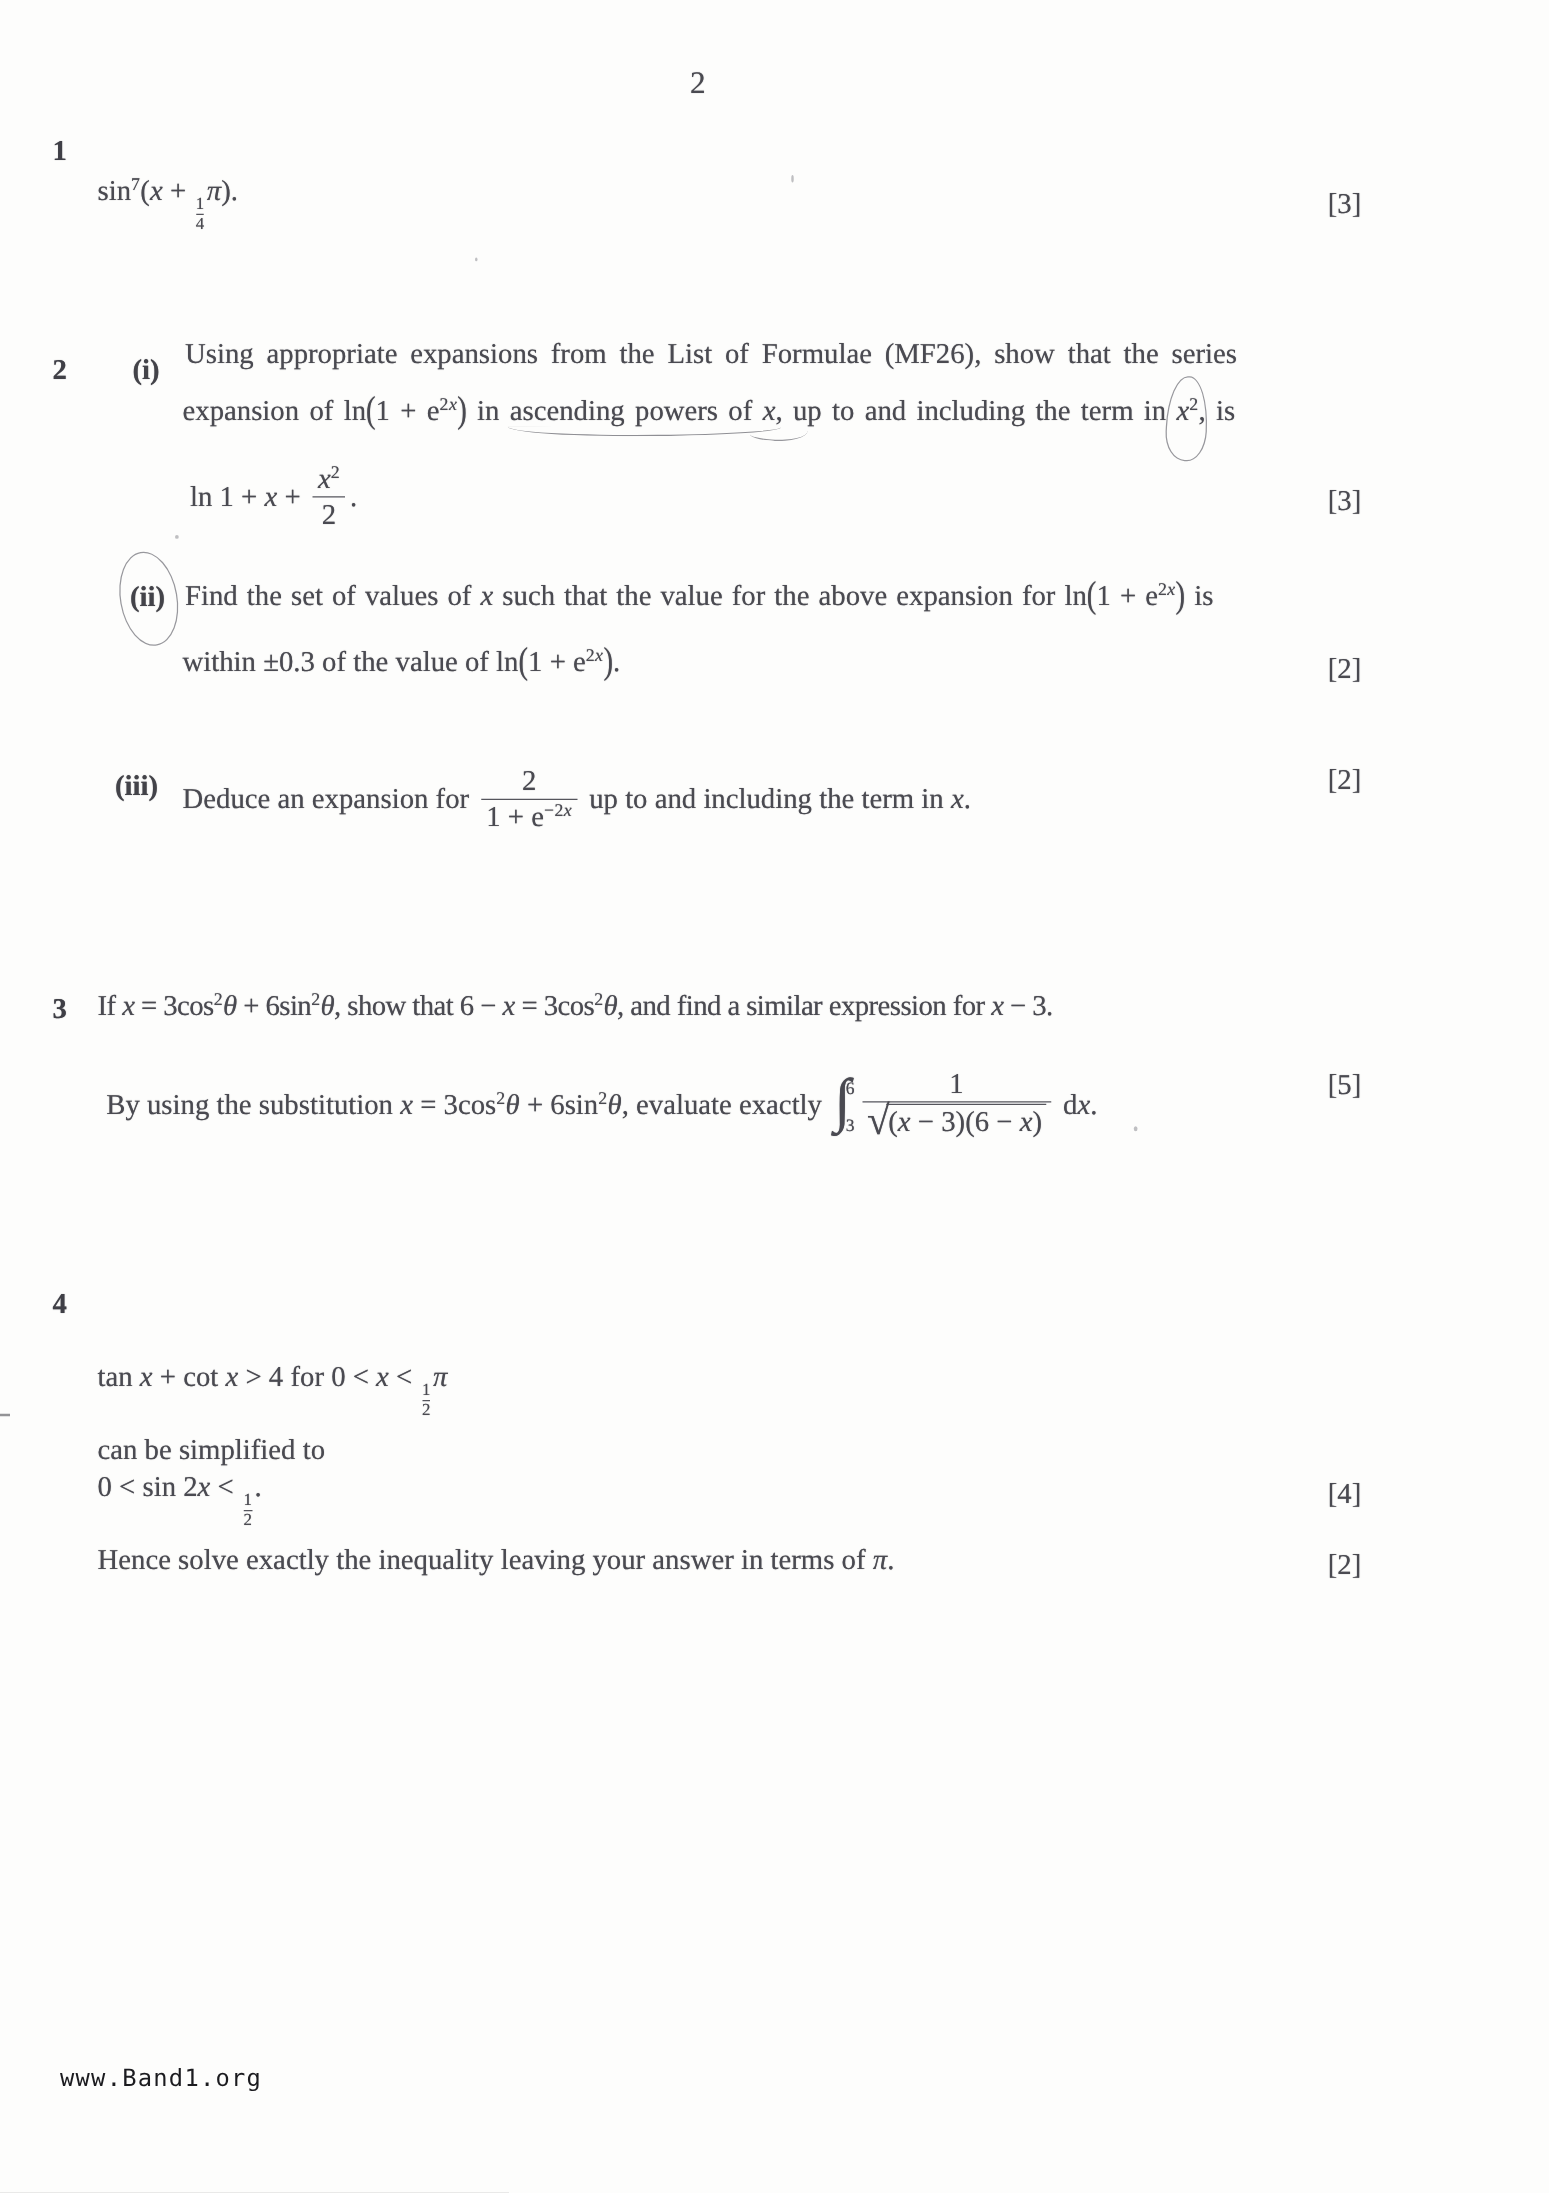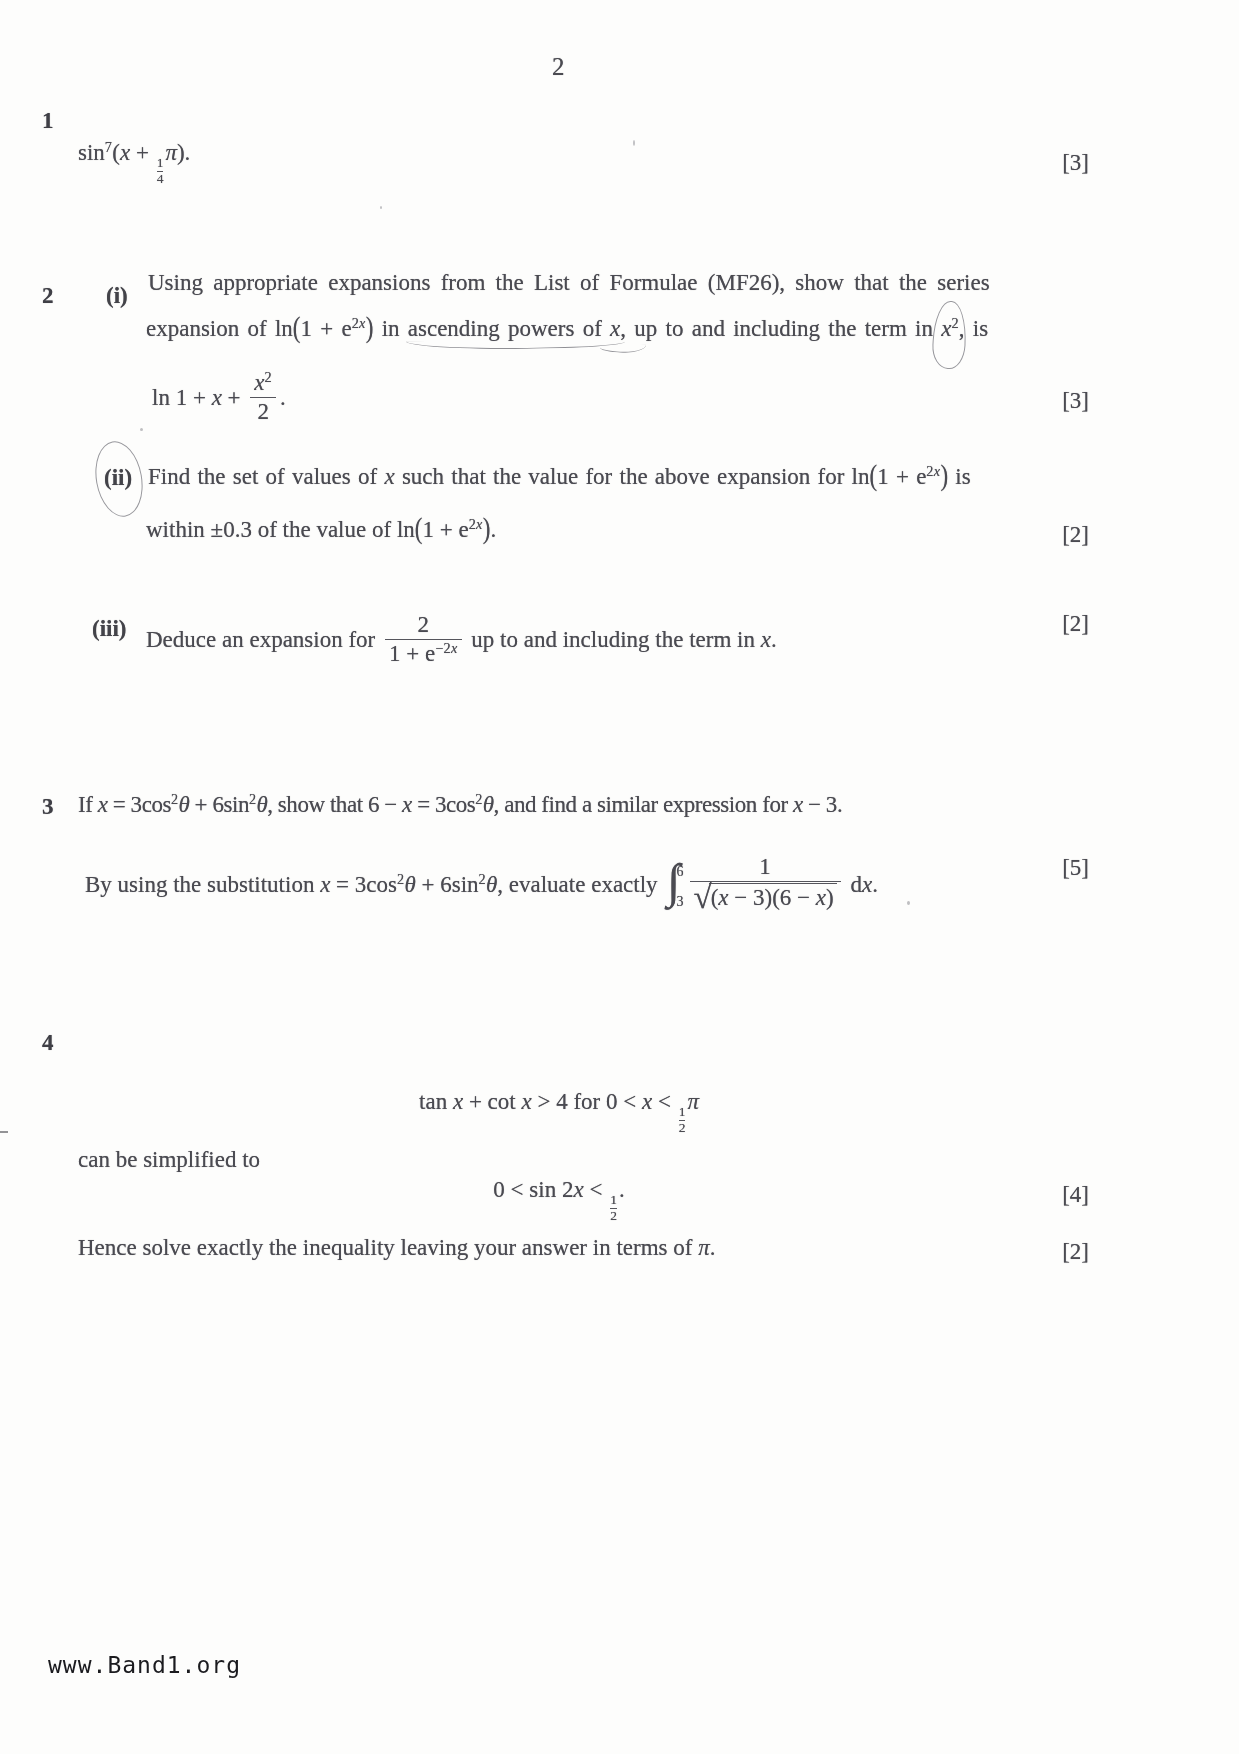--- a/index.html
+++ b/index.html
@@ -5,21 +5,21 @@
 <style>
   html,body{margin:0;padding:0;background:#d9d9d9;}
   .page{
     position:relative;width:1239px;height:1754px;margin:0 auto;
     background:#fdfdfc;overflow:hidden;
     font-family:"Liberation Serif","DejaVu Serif",serif;
     color:#4a4a51;
     text-shadow:0 0 0.7px rgba(95,95,100,0.85);
   }
   .row{position:absolute;font-size:23px;line-height:30px;white-space:nowrap;}
-  .center{text-align:center;}
+  .center{}
   .qnum{font-weight:bold;color:#3f3f46;}
   .plabel{font-weight:bold;color:#434349;}
   .marks{position:absolute;right:150px;font-size:23px;line-height:30px;color:#4a4a51;}
   .ws1{word-spacing:1.5px}.ws2{word-spacing:2.5px}.ws4{word-spacing:4.5px}
   .tight{letter-spacing:-0.45px}
   .mi{font-style:italic;}
   sup{font-size:0.62em;line-height:0;vertical-align:0.55em;letter-spacing:0.3px;}
   
   .frac{display:inline-flex;flex-direction:column;align-items:center;vertical-align:middle;
         margin:0 4px;line-height:1.12;transform:translateY(-2px);}
@@ -45,21 +45,21 @@
     border-bottom:1.8px solid #8f8f94;border-radius:0 0 45% 55%/0 0 6px 9px;transform:rotate(-0.6deg);}
   .u-wavy::before{content:"";position:absolute;right:-26px;bottom:-12px;width:46px;height:9px;
     border-bottom:1.6px solid #97979c;border-radius:0 0 62% 38%/0 0 10px 4px;transform:rotate(4deg);}
   .pen-oval{position:relative;display:inline-block;}
   .pen-oval::after{content:"";position:absolute;left:-8px;right:-7px;top:-13px;bottom:-25px;
     border:1.6px solid #98989d;border-radius:50% 50% 48% 52%/62% 66% 37% 35%;transform:rotate(3deg);}
   .pen-circle{position:relative;display:inline-block;}
   .pen-circle::after{content:"";position:absolute;left:-8px;right:-10px;top:-22px;bottom:-24px;
     border:1.6px solid #98989d;border-radius:50%;transform:rotate(-10deg);}
   .footer{position:absolute;font-family:"DejaVu Sans Mono","Liberation Mono",monospace;
-    font-size:23px;color:#1b1b1f;letter-spacing:1px;text-shadow:none;}
+    font-size:19px;color:#1b1b1f;letter-spacing:1px;text-shadow:none;}
   .speck{position:absolute;background:#8d8d92;border-radius:50%;opacity:0.55;}
   .edge-dash{position:absolute;background:#6f6f74;opacity:0.75;}
 </style>
 </head>
 <body>
 
 <div class="page">
 
   
   <div class="row" style="left:552px;top:52px;font-size:25px;">2</div>

